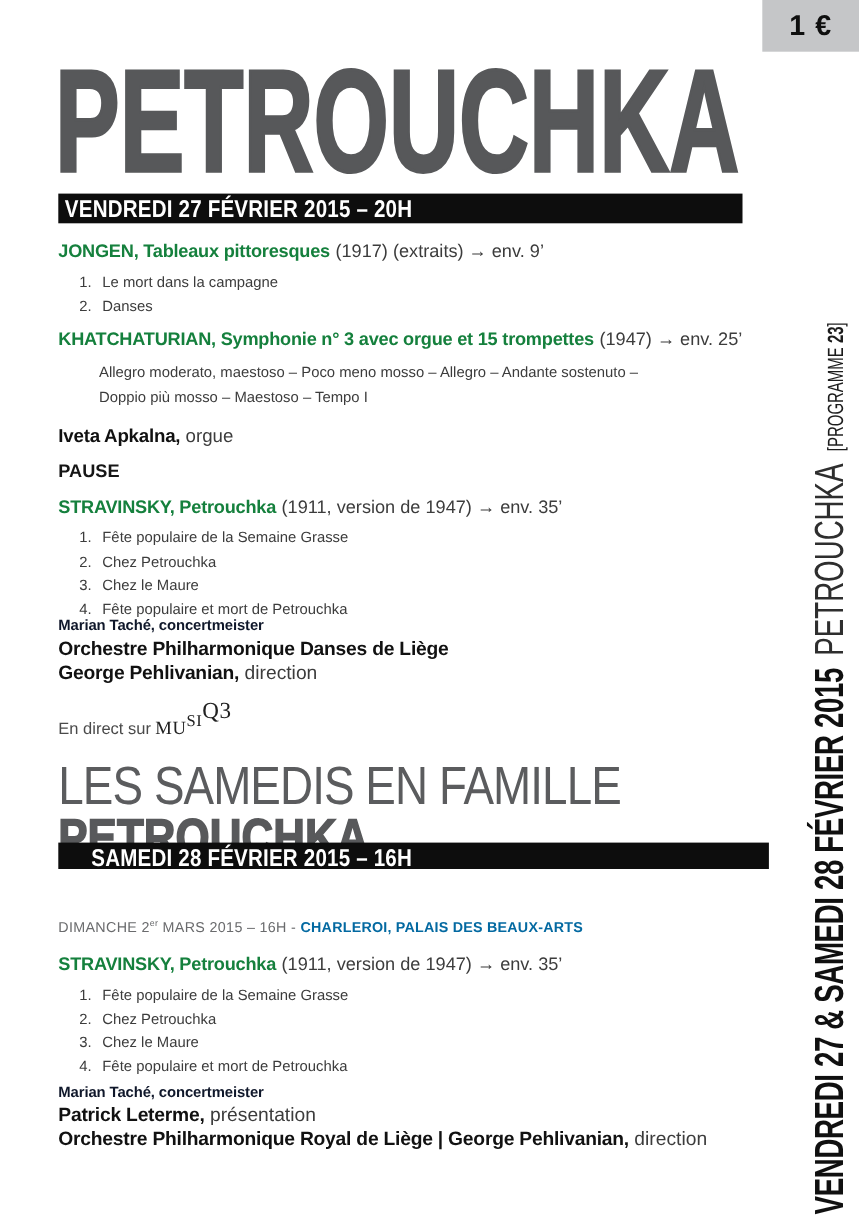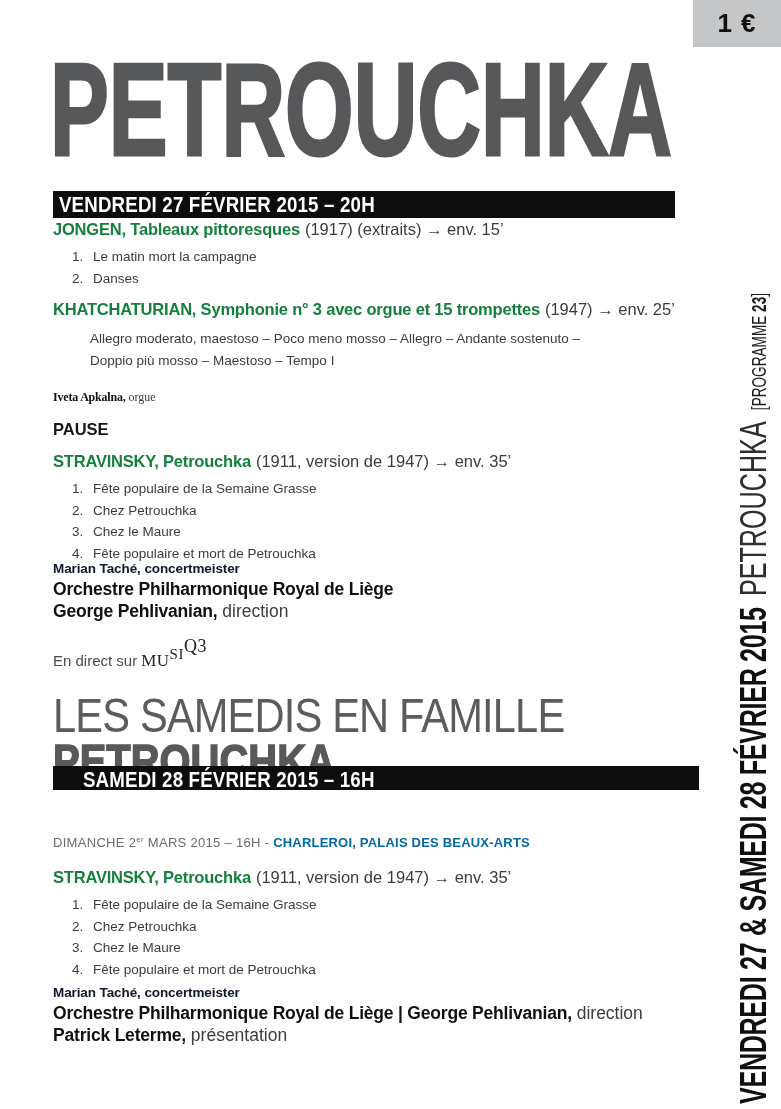--- a/index.html
+++ b/index.html
@@ -13,54 +13,54 @@
     background:#c5c6c8; display:flex; align-items:center; justify-content:center;
     font-weight:bold; font-size:26px; color:#0f0f0f; letter-spacing:1px;
   }
   
   #main-title-svg { position:absolute; left:50px; top:59px; }
   
   .bar {
     position:absolute; left:53px; width:622px; height:27px; background:#0d0d0d;
     color:#ffffff; overflow:hidden;
   }
-  #bar1 { top:191px; }
+  #bar1 { top:176px; }
   #bar2 { top:766px; height:24px;padding-left:24px; }
   .bar-text {
     display:inline-block; transform-origin:0 50%; transform:scaleX(0.85);
     font-weight:bold; font-size:22px; line-height:27px; padding-left:7px;
     letter-spacing:0.2px; white-space:nowrap;
   }
   
   .abs { position:absolute; left:53px; width:640px; }
   #prog1 { top:218px; }
   #prog2 { top:866px; }
   .work-heading { font-size:16.5px; line-height:22px; color:#3c3c3c; }
   .work-heading .b { font-weight:bold; color:#15803d; letter-spacing:-0.2px; }
   .work-heading .r { margin-left:5px; }
   .mov-row { display:flex; font-size:13.5px; line-height:21.5px; color:#3c3c3c; padding-left:19px; }
   .mov-num { width:21px; flex:none; }
   .list-gap { margin-top:6px; }
   .h-gap { margin-top:9px; }
   .mov-lines { padding-left:37px; font-size:13.5px; line-height:22px; color:#3c3c3c; margin-top:8px; }
-  .soloist { margin-top:13px; font-size:12px; line-height:24px; color:#3c3c3c;font-family:Liberation Serif, serif; }
+  .soloist { margin-top:13px; font-size:17px; line-height:24px; color:#3c3c3c; }
   .soloist .b, .credit-lg .b { font-weight:bold; color:#111111; letter-spacing:-0.2px; }
   .pause { margin-top:9px; font-weight:bold; font-size:16.5px; line-height:23px; color:#151515; }
   .h-gap2 { margin-top:9px; }
   
   #credits1 { top:559px; }
   #credits2 { top:983px; }
   .credit-sm { font-size:13.5px; font-weight:bold; line-height:19px; color:#0f172a; letter-spacing:-0.1px; }
   .credit-lg { font-size:17.5px; line-height:22px; color:#3c3c3c; }
   
   #broadcast { top:647px; font-size:15px; line-height:26px; color:#4a4a4a; }
   .logo-serif { font-family:"Liberation Serif", serif; color:#222222; letter-spacing:0.5px; }
   .logo-mu { font-size:17px; margin-left:4px; }
   .logo-si { font-size:15px; position:relative; top:-7px; }
-  .logo-q3 { font-size:18px; position:relative; top:-14px; }
+  .logo-q3 { font-size:21px; position:relative; top:-14px; }
   
   #series { top:693px; white-space:nowrap; }
   .series-line1, .series-line2 { display:block; height:45px; }
   .series-line1 .cond {
     display:inline-block; transform-origin:0 50%; transform:scaleX(0.85);
     font-size:49px; line-height:45px; color:#5b5c5e; letter-spacing:-1px;
   }
   .series-line2 .cond {
     display:inline-block; transform-origin:0 50%; transform:scaleX(0.85);
     font-size:47px; line-height:45px; font-weight:bold; color:#58595b;
@@ -93,25 +93,25 @@
   <svg id="main-title-svg" width="624" height="100" viewBox="0 0 624 100">
     <text x="0" y="96" font-family="Liberation Sans, sans-serif" font-weight="bold" font-size="132" fill="#57585a" stroke="#57585a" stroke-width="3" textLength="622" lengthAdjust="spacingAndGlyphs">PETROUCHKA</text>
   </svg>
 
   <div id="bar1" class="bar">
     <span class="bar-text">VENDREDI 27 FÉVRIER 2015 – 20H</span>
   </div>
 
   <div id="prog1" class="abs">
     <div class="work-heading">
-      <span class="b">JONGEN, Tableaux pittoresques</span><span class="r">(1917) (extraits) → env. 15’</span>
+      <span class="b">JONGEN, Tableaux pittoresques</span><span class="r">(1917) (extraits) → env. 9’</span>
     </div>
     <div class="mov-row list-gap">
       <span class="mov-num">1.</span>
-        <span>Le matin mort la campagne</span>
+        <span>Le mort dans la campagne</span>
     </div>
     <div class="mov-row">
       <span class="mov-num">2.</span>
         <span>Danses</span>
     </div>
     <div class="work-heading h-gap">
       <span class="b">KHATCHATURIAN, Symphonie n° 3 avec orgue et 15 trompettes</span><span class="r">(1947) → env. 25’</span>
     </div>
     <div class="mov-lines">
       <div>Allegro moderato, maestoso – Poco meno mosso – Allegro – Andante sostenuto –</div>
@@ -139,21 +139,21 @@
     </div>
     <div class="mov-row">
       <span class="mov-num">4.</span>
         <span>Fête populaire et mort de Petrouchka</span>
     </div>
   </div>
 
   <div id="credits1" class="abs">
     <div class="credit-sm">Marian Taché, concertmeister</div>
     <div class="credit-lg">
-      <span class="b">Orchestre Philharmonique Royal de Liège</span>
+      <span class="b">Orchestre Philharmonique Danses de Liège</span>
     </div>
     <div class="credit-lg">
       <span class="b">George Pehlivanian,</span><span> direction</span>
     </div>
   </div>
 
   <div id="broadcast" class="abs">
     <span>En direct sur</span><span class="logo-serif logo-mu">MU</span><span class="logo-serif logo-si">SI</span><span class="logo-serif logo-q3">Q3</span>
   </div>
 
@@ -188,24 +188,24 @@
     </div>
     <div class="mov-row">
       <span class="mov-num">4.</span>
         <span>Fête populaire et mort de Petrouchka</span>
     </div>
   </div>
 
   <div id="credits2" class="abs">
     <div class="credit-sm">Marian Taché, concertmeister</div>
     <div class="credit-lg">
+      <span class="b">Patrick Leterme,</span><span> présentation</span>
+    </div>
+    <div class="credit-lg">
       <span class="b">Orchestre Philharmonique Royal de Liège | George Pehlivanian,</span><span> direction</span>
-    </div>
-    <div class="credit-lg">
-      <span class="b">Patrick Leterme,</span><span> présentation</span>
     </div>
   </div>
 
   <div id="sidebar">
     <span class="sb-scale">
       <span class="sb-dates">VENDREDI 27 &amp; SAMEDI 28 FÉVRIER 2015</span>
       <span class="sb-title">PETROUCHKA</span>
       <span class="sb-prog"><span>[PROGRAMME </span><span class="num">23</span><span>]</span></span>
     </span>
   </div>

